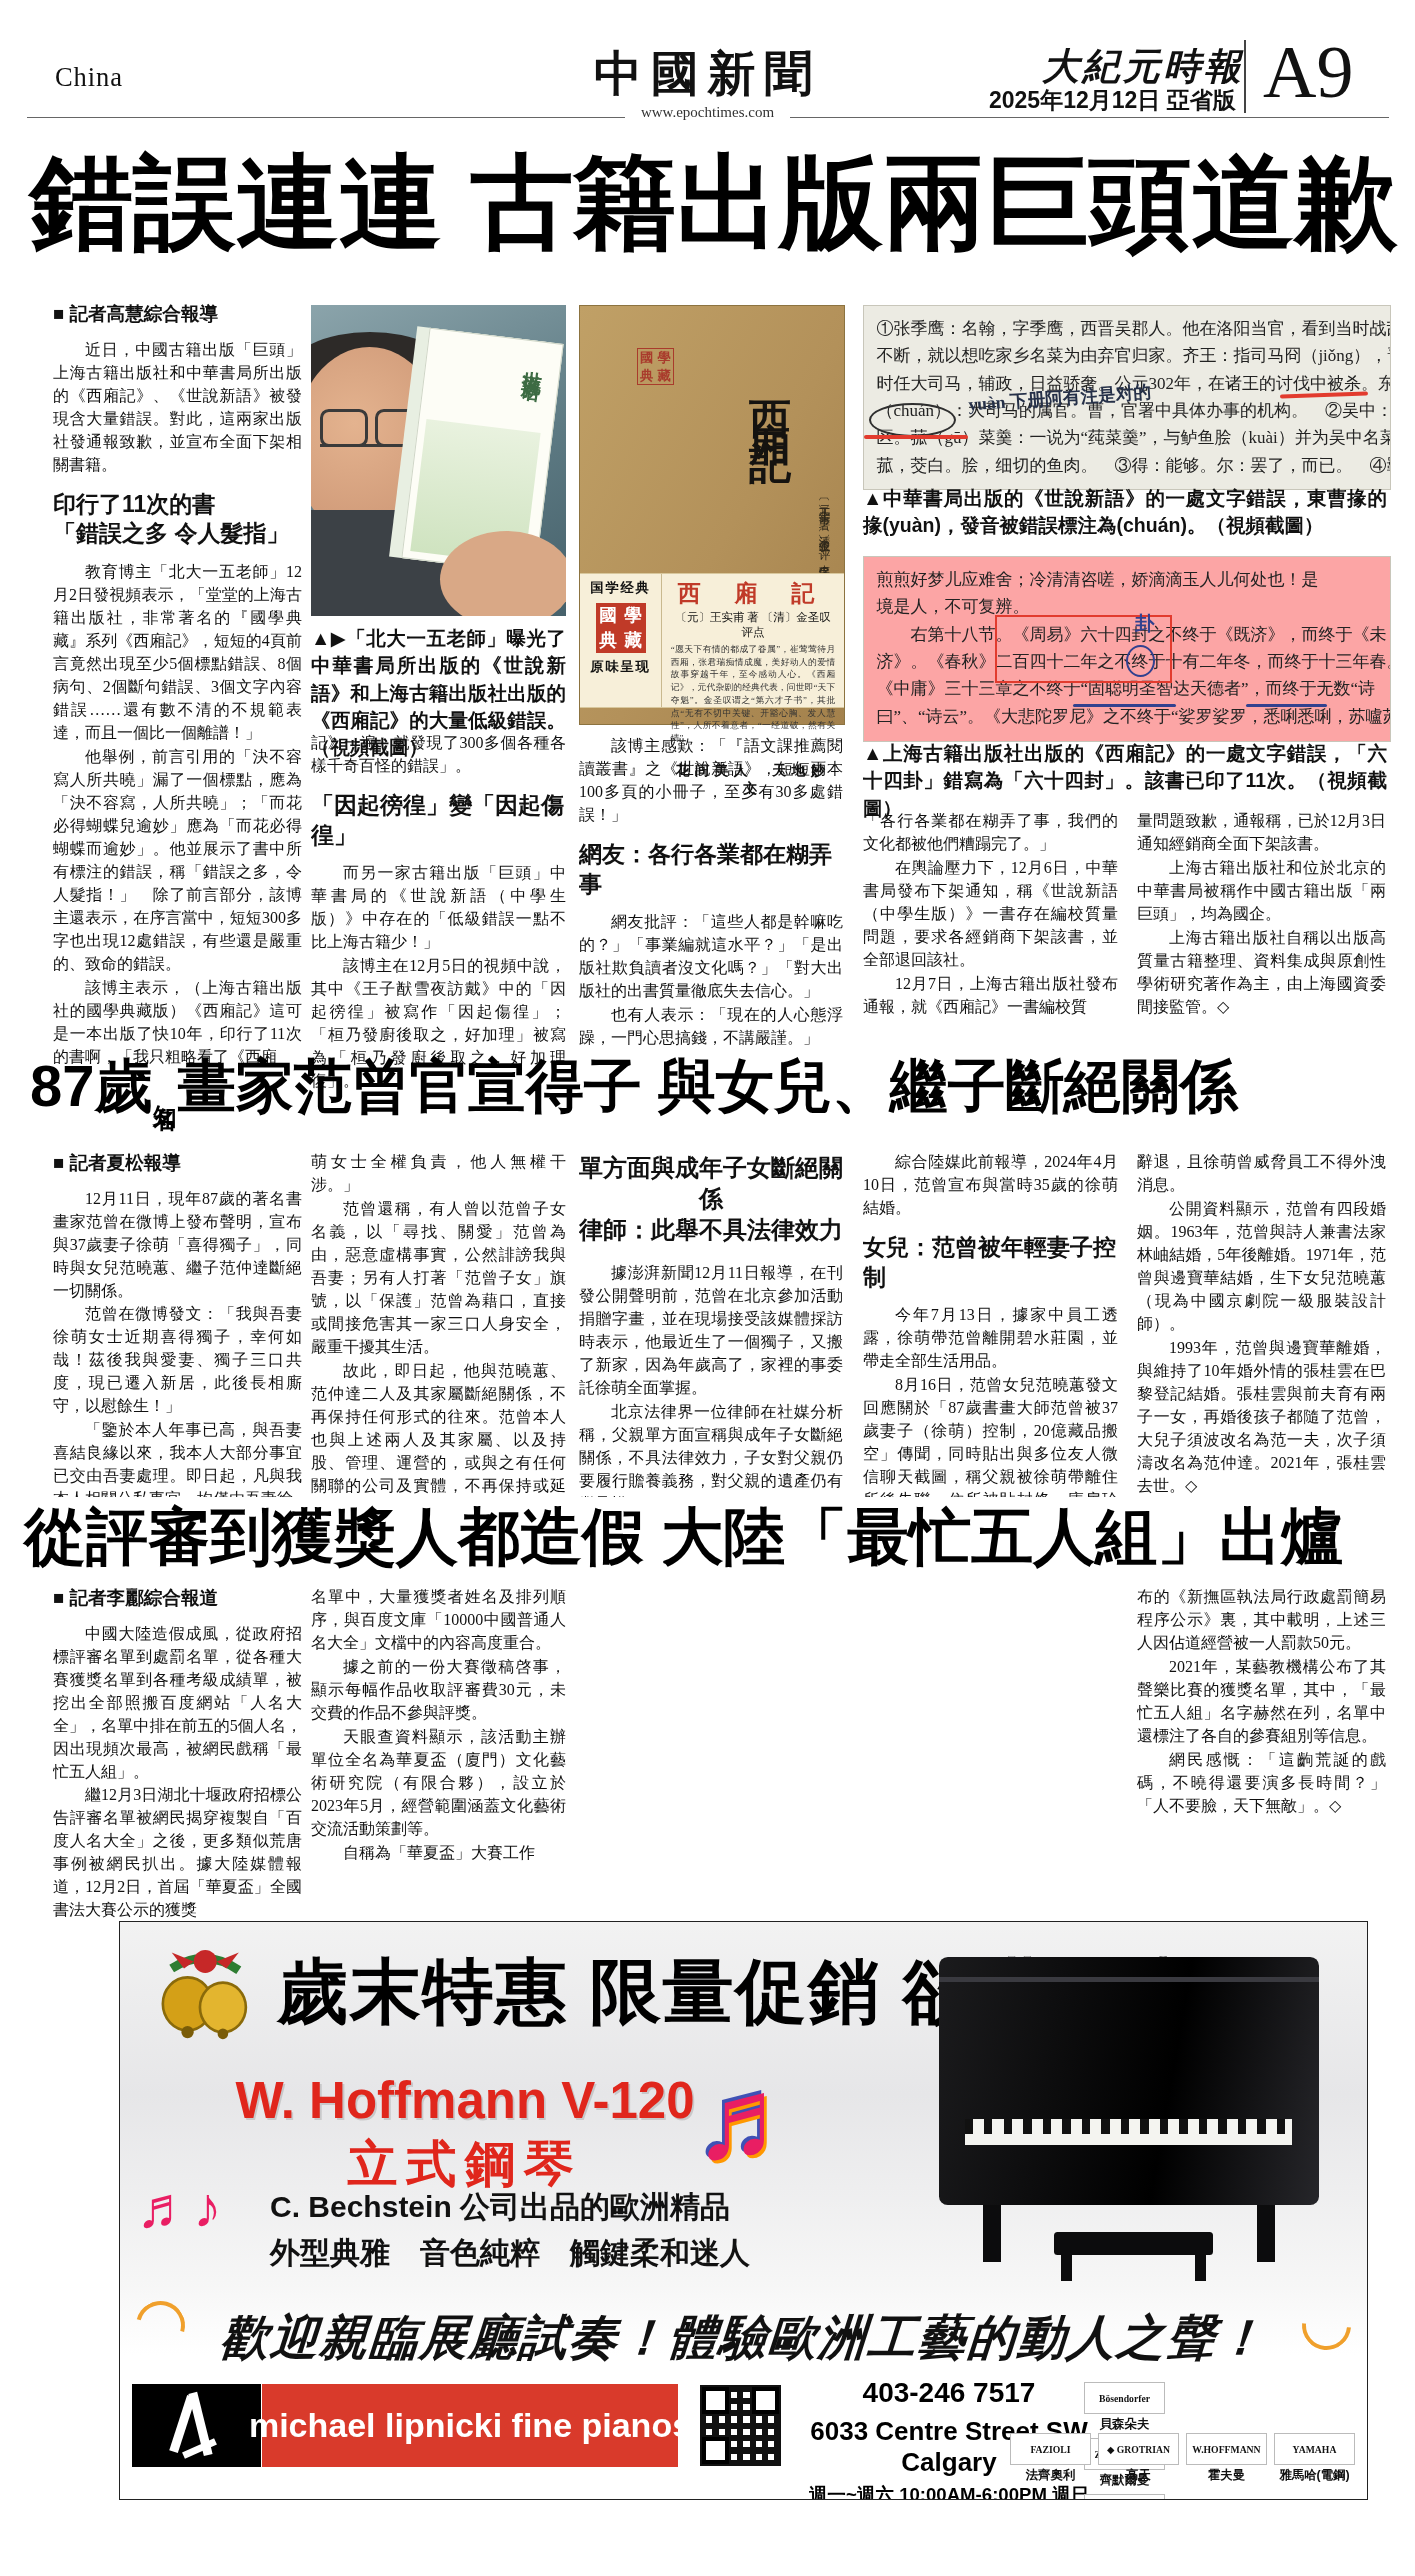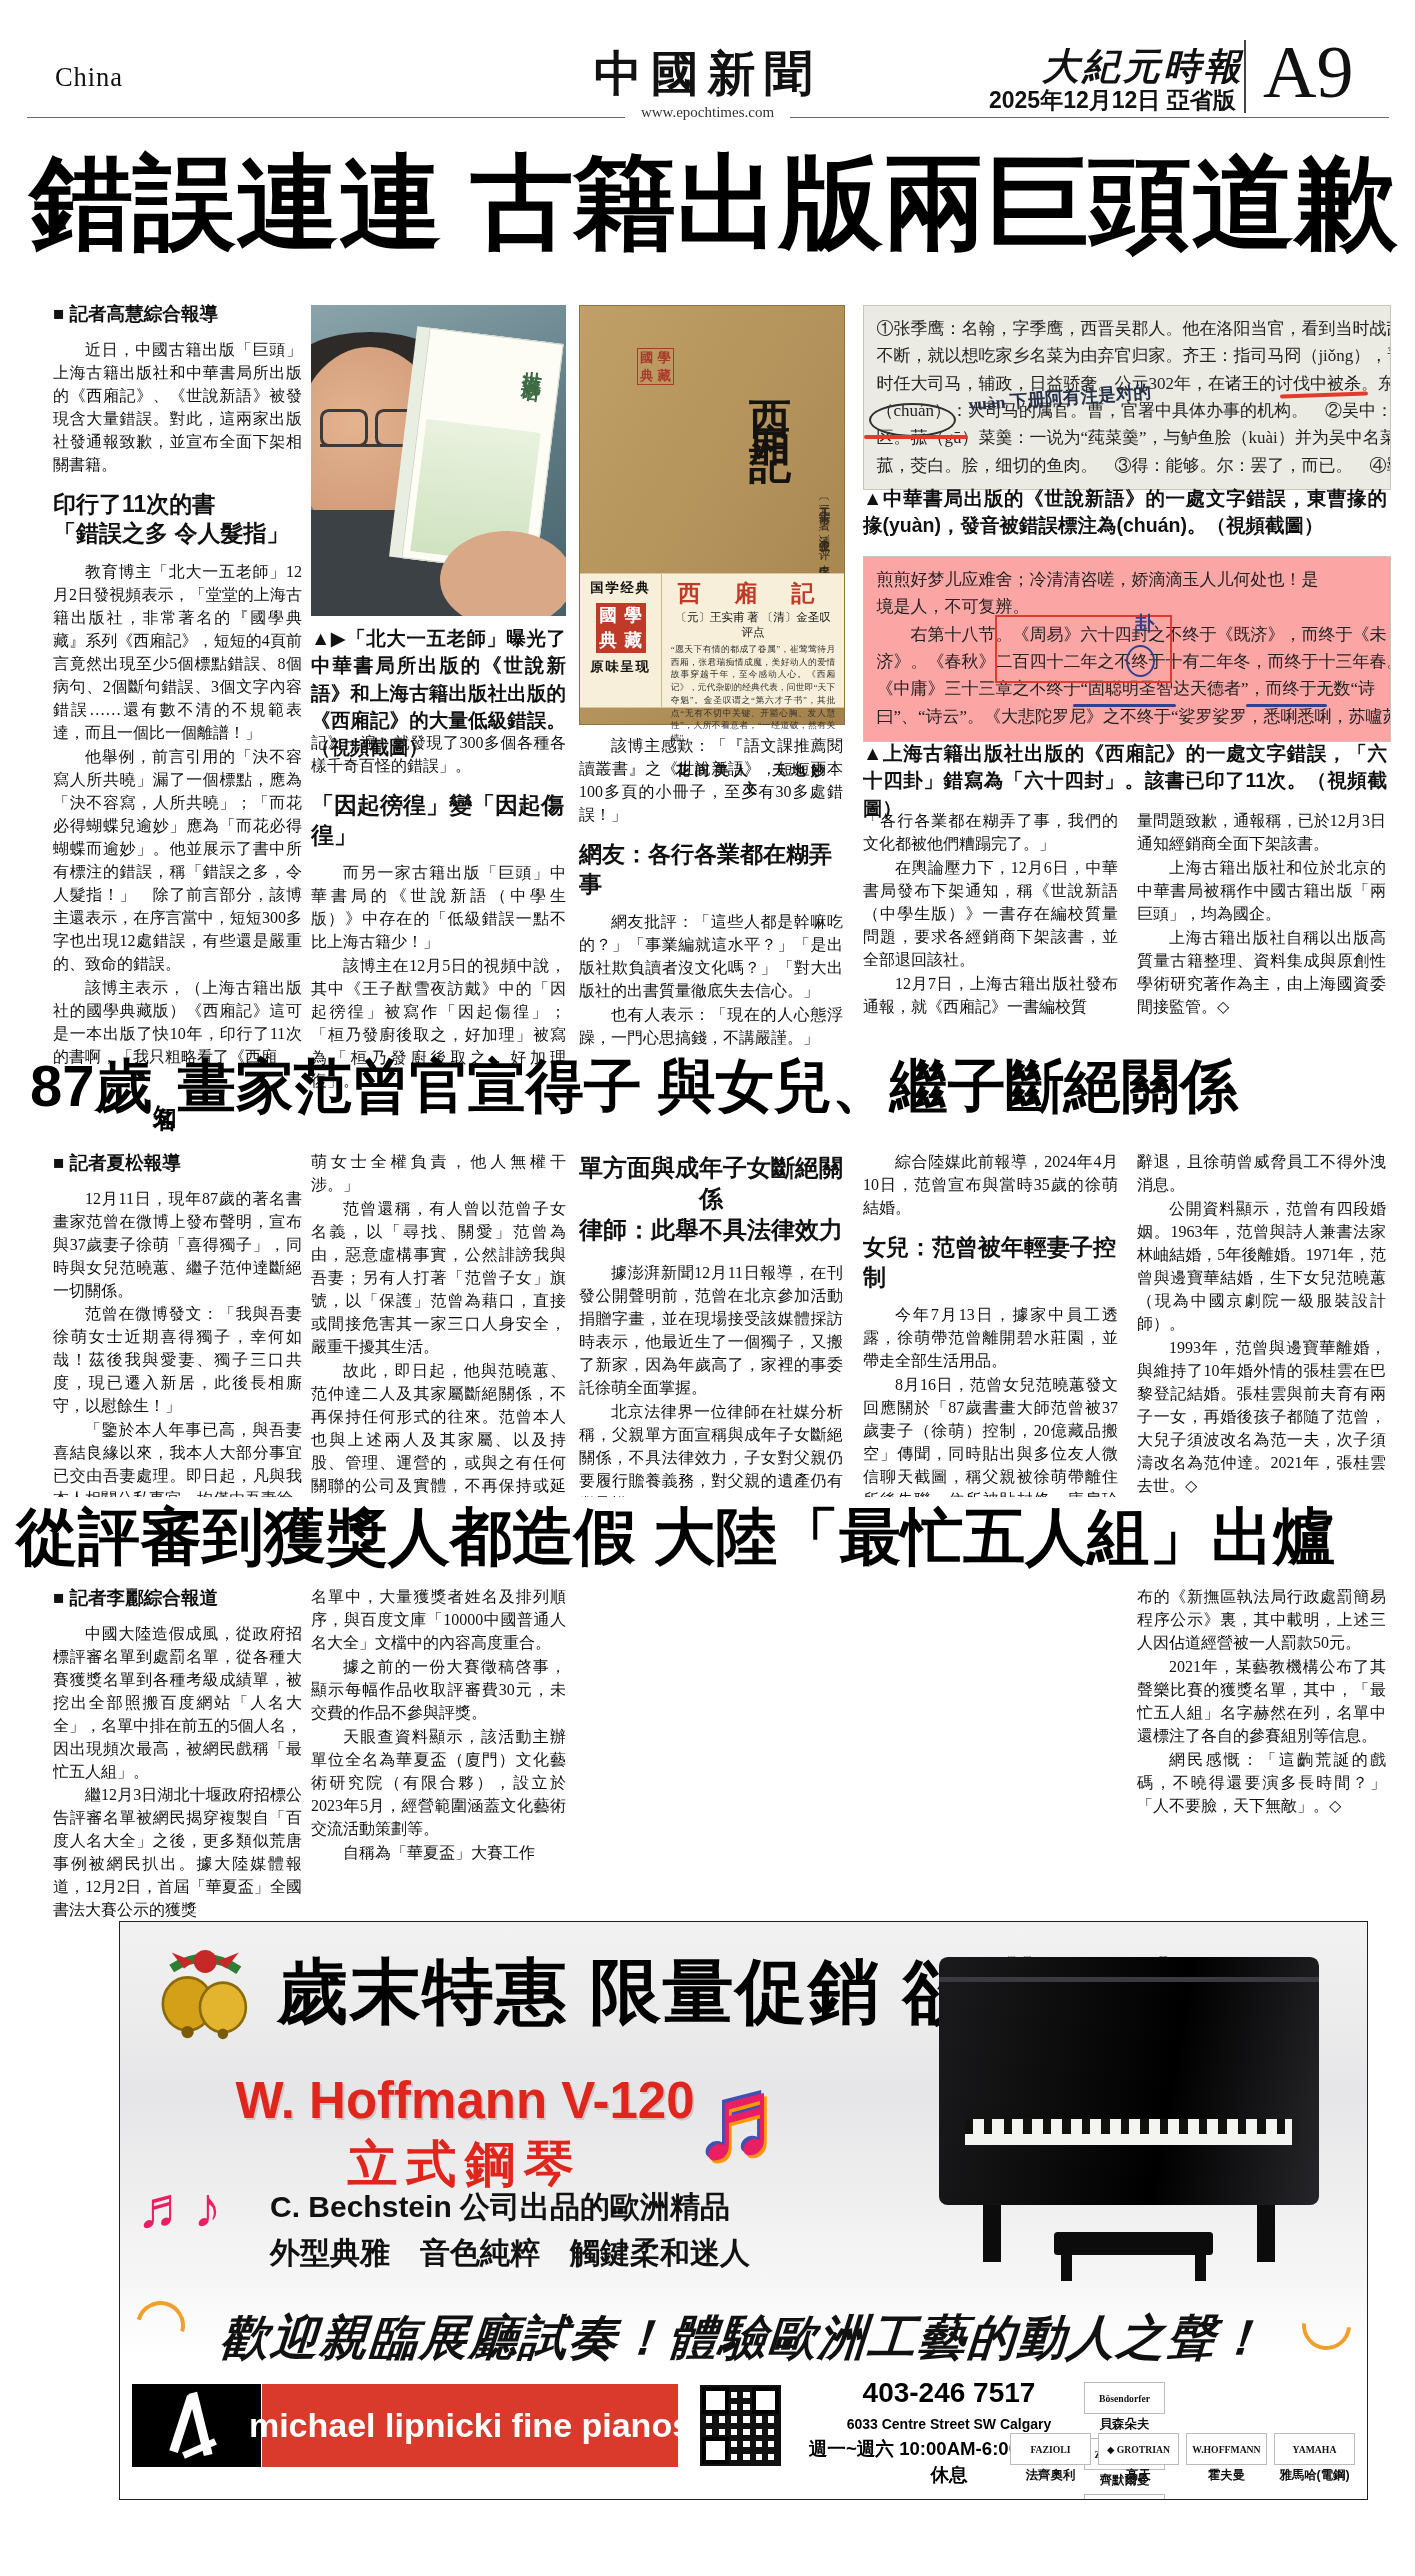--- a/index.html
+++ b/index.html
@@ -102,21 +102,21 @@
   .logo-mark span{position:absolute;background:#fff;}
   .store-red{background:#d93a2b;color:#fff;display:flex;align-items:center;justify-content:center;
              font-family:"Liberation Sans","DejaVu Sans",sans-serif;font-weight:bold;font-size:34px;white-space:nowrap;}
   .qr{background:#fff;border:3.5px solid #fff;
       background-image:
         repeating-linear-gradient(0deg,#111 0 6.2px,transparent 6.2px 12.4px),
         repeating-linear-gradient(90deg,#111 0 6.2px,#fff 6.2px 12.4px);}
   .qr .eye{position:absolute;width:19.5px;height:19.5px;border:4.4px solid #000;background:#fff;}
   .contact{font-family:"Liberation Sans","DejaVu Sans",sans-serif;color:#000;text-align:center;}
   .contact .phone{font-size:28px;font-weight:900;}
-  .contact .addr{font-size:14px;font-weight:bold;margin-top:7px;}
+  .contact .addr{font-size:26px;font-weight:bold;margin-top:7px;}
   .contact .hours{font-size:18.6px;font-weight:bold;margin-top:3.5px;}
   .brands{display:flex;flex-wrap:wrap;gap:5.3px 7px;justify-content:flex-end;}
   .brand{width:81px;text-align:center;}
   .brand-en{background:#fff;border:0.9px solid #bbb;font-size:9.7px;font-weight:bold;height:30px;
             display:flex;align-items:center;justify-content:center;font-family:"Liberation Serif","DejaVu Serif",serif;overflow:hidden;}
   .brand-zh{font-family:"Liberation Sans","DejaVu Sans",sans-serif;font-size:12.4px;font-weight:bold;margin-top:1.8px;white-space:nowrap;}
   .swirl{width:41px;height:41px;border:4.4px solid #f0a02c;border-left-color:transparent;border-bottom-color:transparent;border-radius:50%;transform:rotate(-30deg);}
 </style>
 </head>
 <body>
@@ -273,21 +273,21 @@
       <div class="subhead">女兒：范曾被年輕妻子控制</div>
       <div class="para">今年7月13日，據家中員工透露，徐萌帶范曾離開碧水莊園，並帶走全部生活用品。</div>
       <div class="para">8月16日，范曾女兒范曉蕙發文回應關於「87歲書畫大師范曾被37歲妻子（徐萌）控制，20億藏品搬空」傳聞，同時貼出與多位友人微信聊天截圖，稱父親被徐萌帶離住所後失聯，住所被貼封條，庫房珍品被搬走，部分老員工被</div>
     </div>
   <div class="col" style="left:1137px;top:1150px;width:249px;height:347px;">
       <div class="para cont">辭退，且徐萌曾威脅員工不得外洩消息。</div>
       <div class="para">公開資料顯示，范曾有四段婚姻。1963年，范曾與詩人兼書法家林岫結婚，5年後離婚。1971年，范曾與邊寶華結婚，生下女兒范曉蕙（現為中國京劇院一級服裝設計師）。</div>
       <div class="para">1993年，范曾與邊寶華離婚，與維持了10年婚外情的張桂雲在巴黎登記結婚。張桂雲與前夫育有兩子一女，再婚後孩子都隨了范曾，大兒子須波改名為范一夫，次子須濤改名為范仲達。2021年，張桂雲去世。◇</div>
     </div>
 
-  <div class="abs headline h3" style="left:16px;top:1504px;text-align:center;">從評審到獲獎人都造假 大陸「最忙五人組」出爐</div>
+  <div class="abs headline h3" style="left:24px;top:1504px;text-align:center;">從評審到獲獎人都造假 大陸「最忙五人組」出爐</div>
 
   <div class="col" style="left:53px;top:1585px;width:249px;height:334px;">
       <div class="byline">■ 記者李酈綜合報道</div>
       <div class="para">中國大陸造假成風，從政府招標評審名單到處罰名單，從各種大賽獲獎名單到各種考級成績單，被挖出全部照搬百度網站「人名大全」，名單中排在前五的5個人名，因出現頻次最高，被網民戲稱「最忙五人組」。</div>
       <div class="para">繼12月3日湖北十堰政府招標公告評審名單被網民揭穿複製自「百度人名大全」之後，更多類似荒唐事例被網民扒出。據大陸媒體報道，12月2日，首屆「華夏盃」全國書法大賽公示的獲獎</div>
     </div>
   <div class="col" style="left:311px;top:1585px;width:255px;height:334px;">
       <div class="para cont">名單中，大量獲獎者姓名及排列順序，與百度文庫「10000中國普通人名大全」文檔中的內容高度重合。</div>
       <div class="para">據之前的一份大賽徵稿啓事，顯示每幅作品收取評審費30元，未交費的作品不參與評獎。</div>
       <div class="para">天眼查資料顯示，該活動主辦單位全名為華夏盃（廈門）文化藝術研究院（有限合夥），設立於2023年5月，經營範圍涵蓋文化藝術交流活動策劃等。</div>

